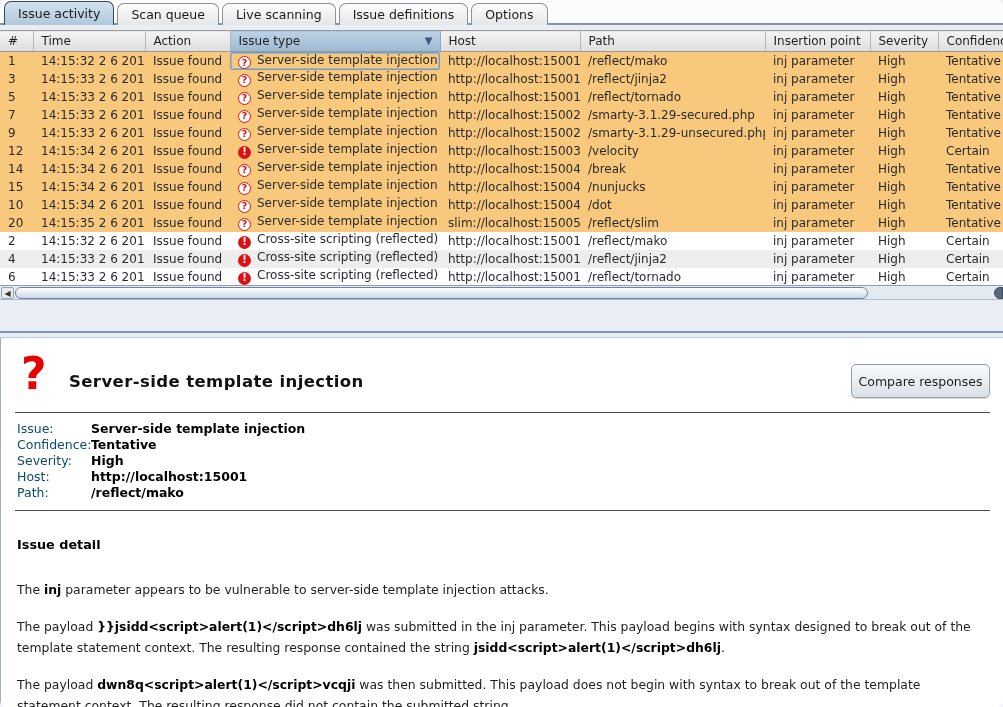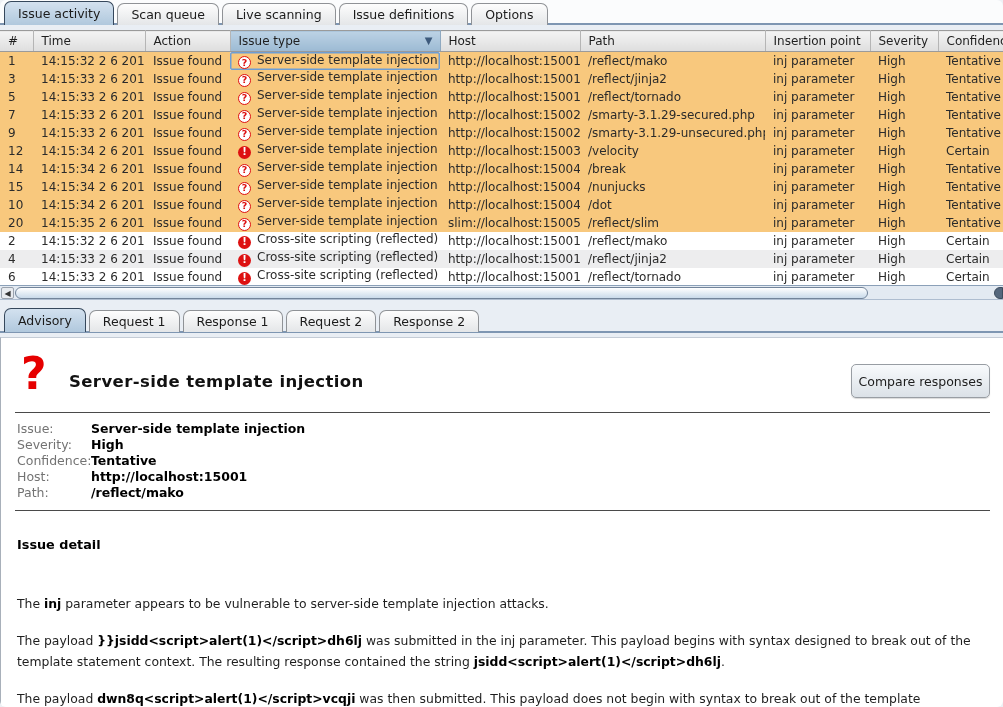--- a/index.html
+++ b/index.html
@@ -57,23 +57,23 @@
               border-left:1px solid #a8b0ba; border-top:1px solid #c4ccd6; overflow:hidden; color:#1c1c1c; }
   .adv-header { position:relative; padding:16px 7px 0 20px; height:74px; }
   .adv-qmark { position:absolute; left:20px; top:12px; font-size:44px; font-weight:bold; color:#e60000; line-height:1.1; }
   .adv-title { position:absolute; left:68px; top:34px; font-size:16.5px; font-weight:bold; letter-spacing:.4px; color:#111; }
   .compare-btn { position:absolute; right:13px; top:26px; width:139px; height:34px;
                  background:linear-gradient(#f8fafc,#dbe1e7); border:1px solid #989da3; border-radius:5px;
                  font-family:inherit; font-size:12.5px; color:#1d1d1d; box-shadow:0 1px 1px rgba(0,0,0,.15); }
   .adv-hr { border:none; border-top:1px solid #4a4a4a; margin:0 13px 0 14px; }
   .fields { padding:8px 0 9px 16px; }
   .field-row { display:flex; line-height:16px; font-size:12.5px; }
-  .field-label { width:74px; color:#737373; }
+  .field-label { width:74px; color:#0c4a6e; }
   .field-value { font-weight:bold; color:#000; }
-  .detail-heading { font-size:12.8px; font-weight:bold; margin:26px 0 18px 16px; color:#000; }
+  .detail-heading { font-size:12.8px; font-weight:bold; margin:26px 0 4px 16px; color:#000; }
   .paragraphs { padding:23px 16px 0 16px; font-size:12.4px; line-height:21px; color:#1e1e1e; }
   .paragraphs p { margin:0 0 16px 0; }
   .paragraphs b { color:#000; }
 </style>
 </head>
 <body>
 
 <div class="screen">
 
   <div class="strip-bg-top"></div>
@@ -272,58 +272,41 @@
 
   <div class="hscroll">
     <div class="hs-btn left">
         <span>◀</span>
       </div>
     <div class="hs-thumb"></div>
     <div class="hs-btn right"></div>
   </div>
 
   <div class="strip-bg-bottom"></div>
-  <div class="tabstrip" id="bottom-tabs">
-      <div class="tab selected">
-        <span class="tab-label">Advisory</span>
-      </div>
-      <div class="tab">
-        <span class="tab-label">Request 1</span>
-      </div>
-      <div class="tab">
-        <span class="tab-label">Response 1</span>
-      </div>
-      <div class="tab">
-        <span class="tab-label">Request 2</span>
-      </div>
-      <div class="tab">
-        <span class="tab-label">Response 2</span>
-      </div>
-    </div>
   <div class="panel-line bottom-line"></div>
 
   <div class="advisory">
     <div class="adv-header">
       <span class="adv-qmark">?</span>
       <span class="adv-title">Server-side template injection</span>
       <button class="compare-btn">Compare responses</button>
     </div>
     <hr class="adv-hr">
     <div class="fields" id="adv-fields">
         <div class="field-row">
     <span class="field-label">Issue:</span>
     <span class="field-value">Server-side template injection</span>
   </div>
         <div class="field-row">
+    <span class="field-label">Confidence:</span>
+    <span class="field-value">Tentative</span>
+  </div>
+        <div class="field-row">
     <span class="field-label">Severity:</span>
     <span class="field-value">High</span>
-  </div>
-        <div class="field-row">
-    <span class="field-label">Confidence:</span>
-    <span class="field-value">Tentative</span>
   </div>
         <div class="field-row">
     <span class="field-label">Host:</span>
     <span class="field-value">http://localhost:15001</span>
   </div>
         <div class="field-row">
     <span class="field-label">Path:</span>
     <span class="field-value">/reflect/mako</span>
   </div>
       </div>

